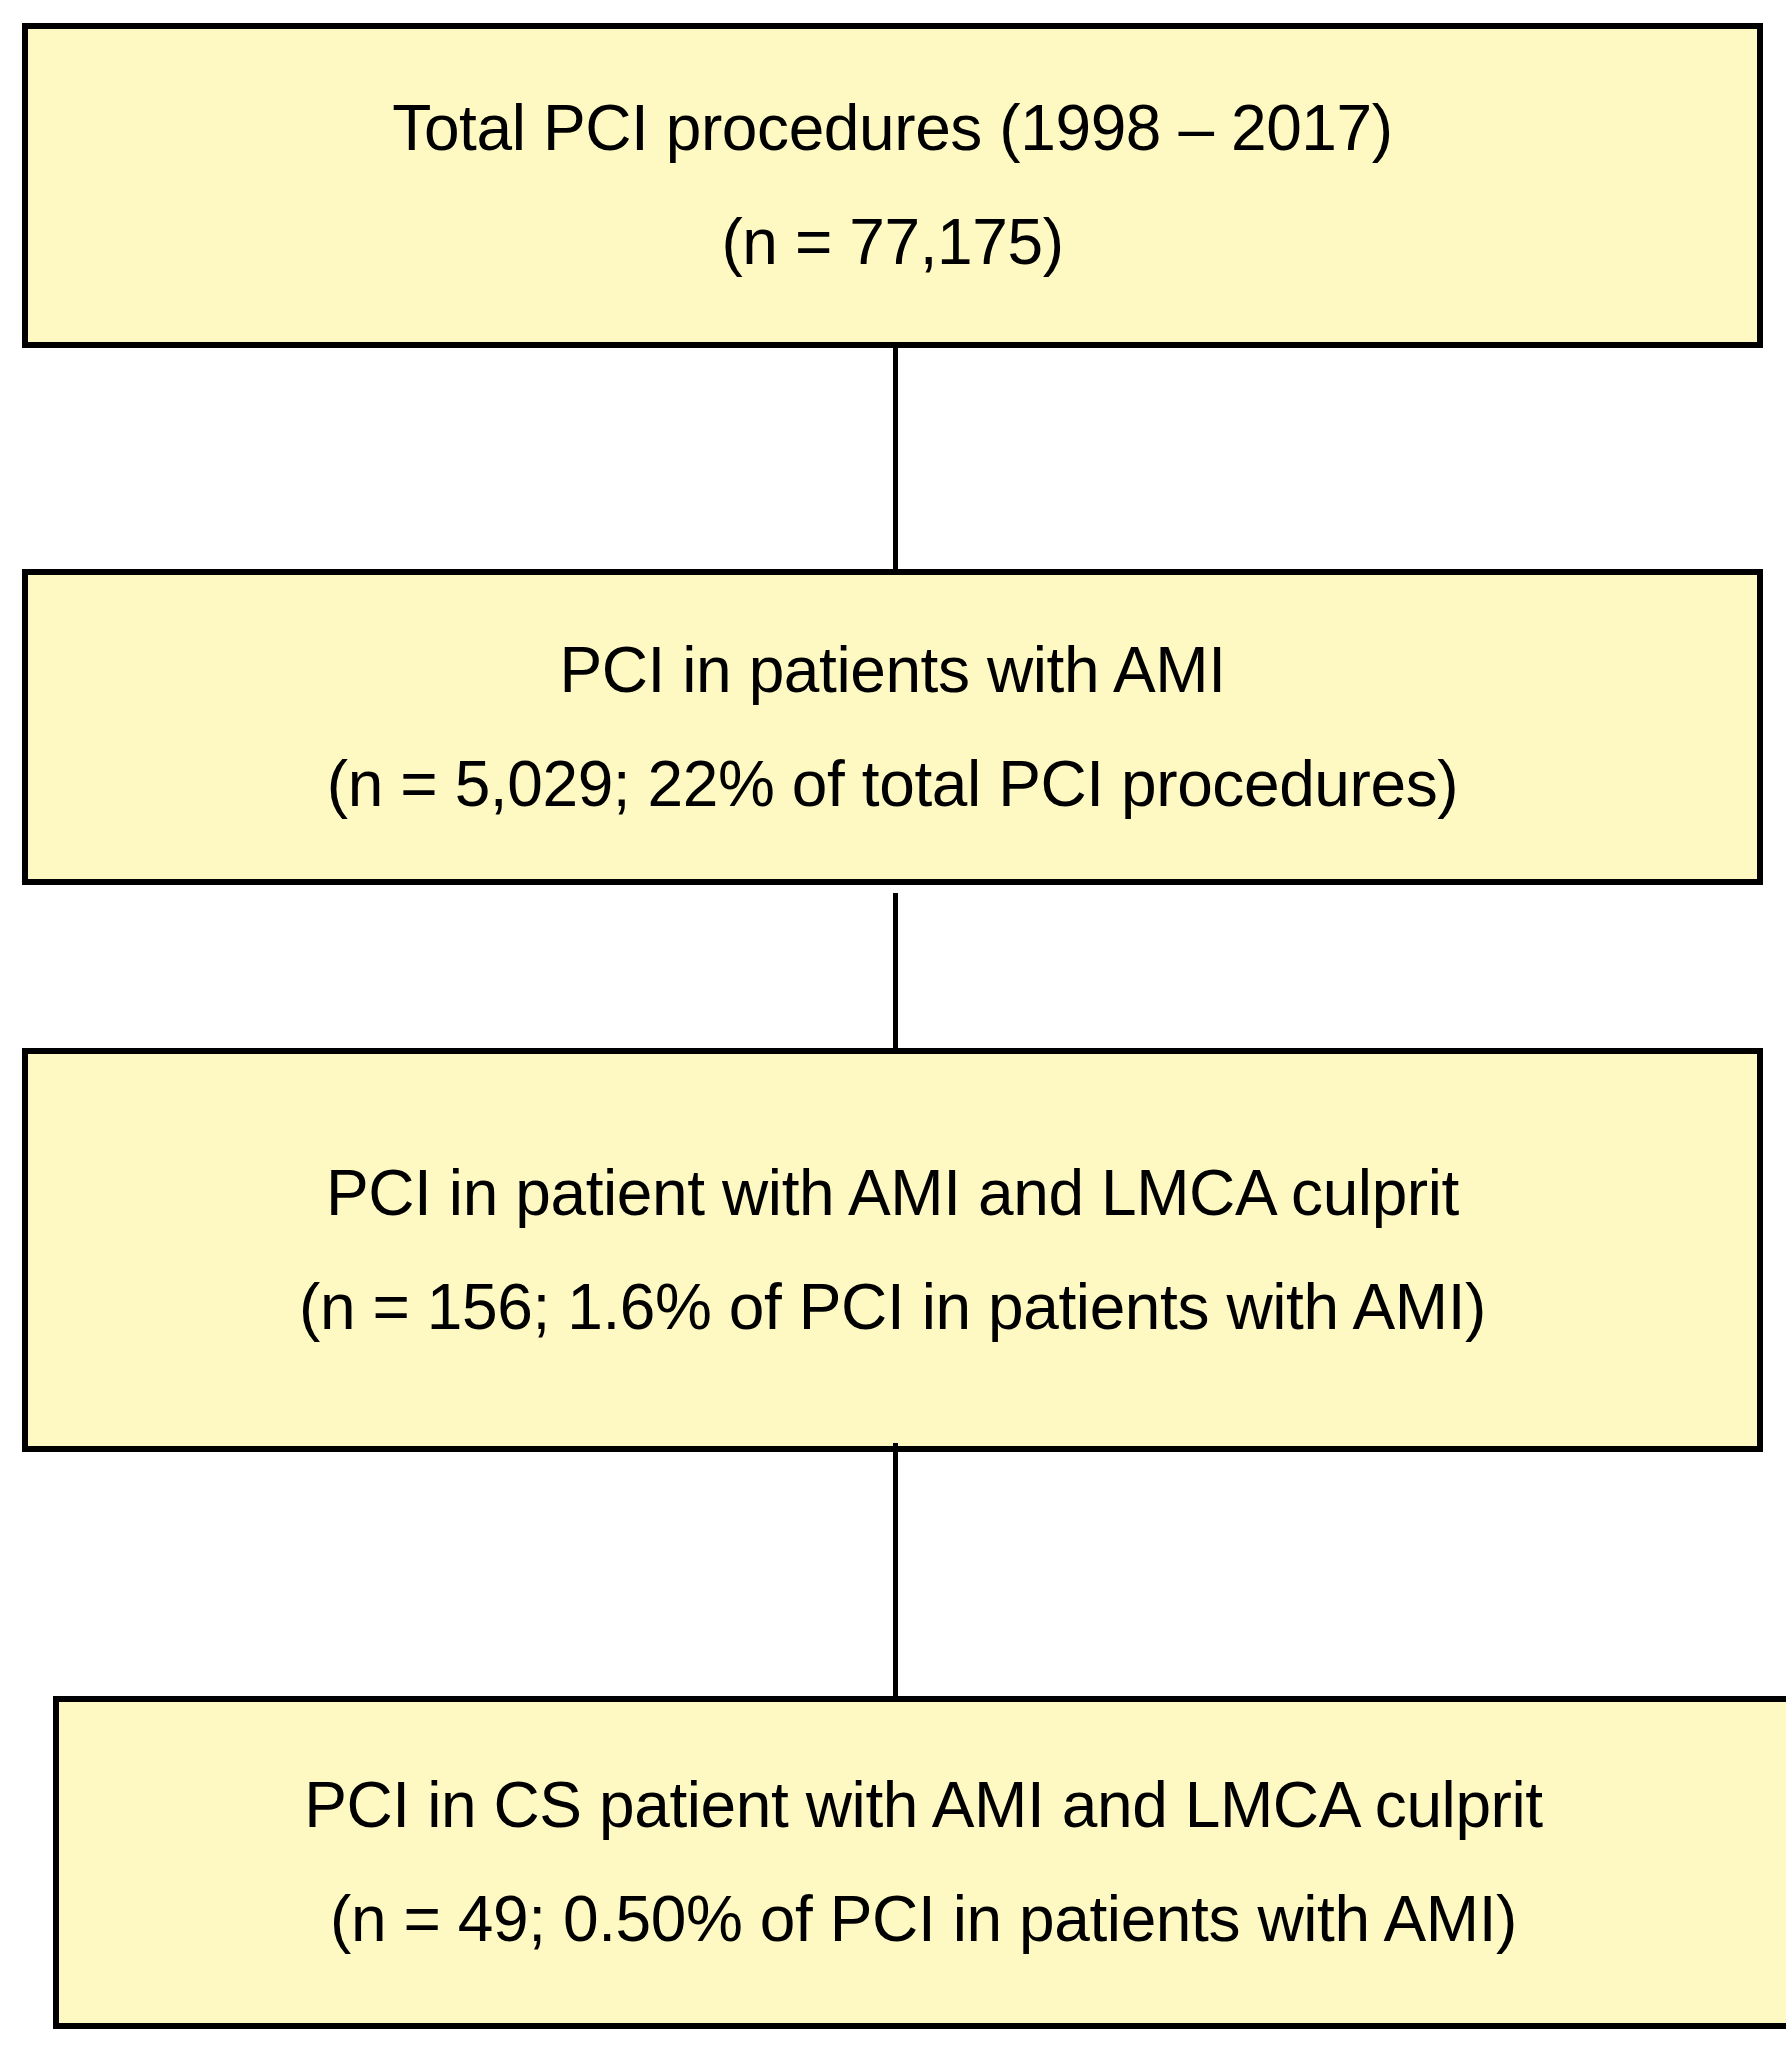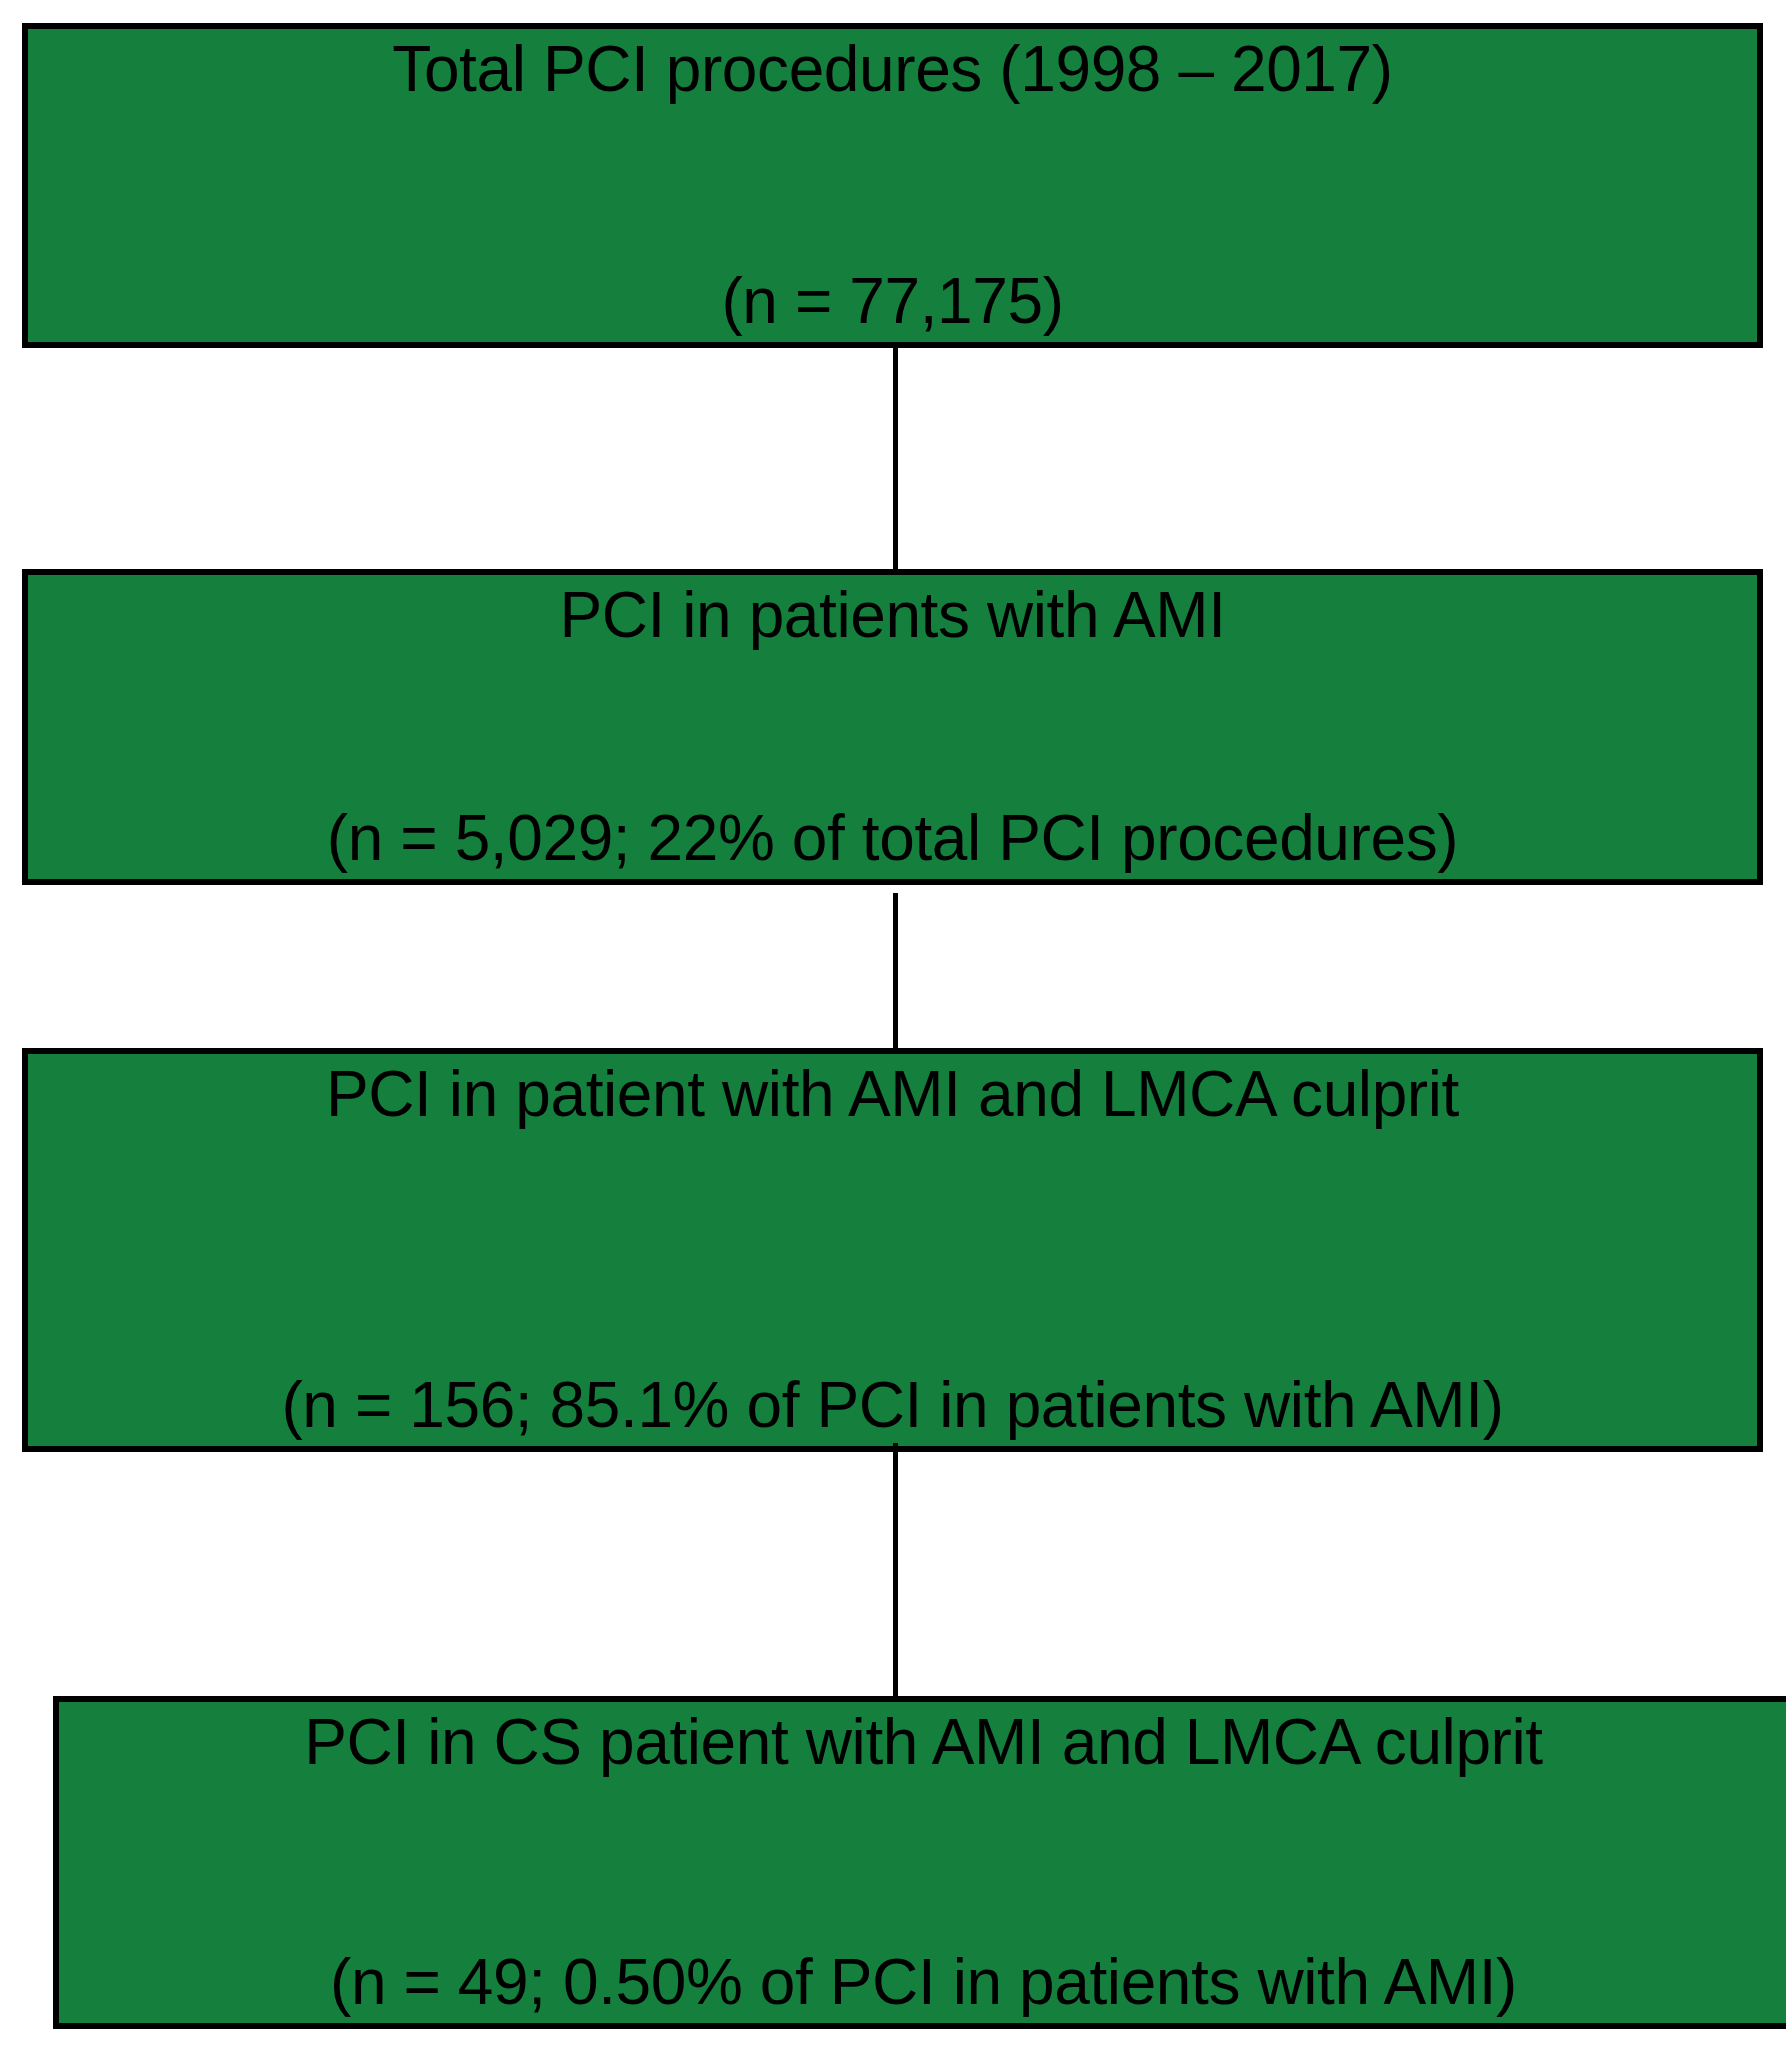--- a/index.html
+++ b/index.html
@@ -14,24 +14,24 @@
     background: #ffffff;
     font-family: "Liberation Sans", "DejaVu Sans", sans-serif;
     overflow: hidden;
   }
   .flow-box {
     position: absolute;
     left: 22px;
     width: 1741px;
     box-sizing: border-box;
     border: 6px solid #000000;
-    background: #15803d;
+    background: #fef9c3;
     display: flex;
     flex-direction: column;
-    justify-content: space-between;
+    justify-content: center;
     align-items: center;
     gap: 33px;
     text-align: center;
   }
   .box-line {
     display: block;
     font-size: 64px;
     line-height: 81px;
     letter-spacing: -0.4px;
     color: #000000;
@@ -65,21 +65,21 @@
 
   <div class="flow-box" id="flow-box-2">
     <span class="box-line">PCI in patients with AMI</span>
     <span class="box-line">(n = 5,029; 22% of total PCI procedures)</span>
   </div>
 
   <div class="connector" id="connector-2"></div>
 
   <div class="flow-box" id="flow-box-3">
     <span class="box-line">PCI in patient with AMI and LMCA culprit</span>
-    <span class="box-line">(n = 156; 85.1% of PCI in patients with AMI)</span>
+    <span class="box-line">(n = 156; 1.6% of PCI in patients with AMI)</span>
   </div>
 
   <div class="connector" id="connector-3"></div>
 
   <div class="flow-box" id="flow-box-4">
     <span class="box-line">PCI in CS patient with AMI and LMCA culprit</span>
     <span class="box-line">(n = 49; 0.50% of PCI in patients with AMI)</span>
   </div>
 
 </div>

